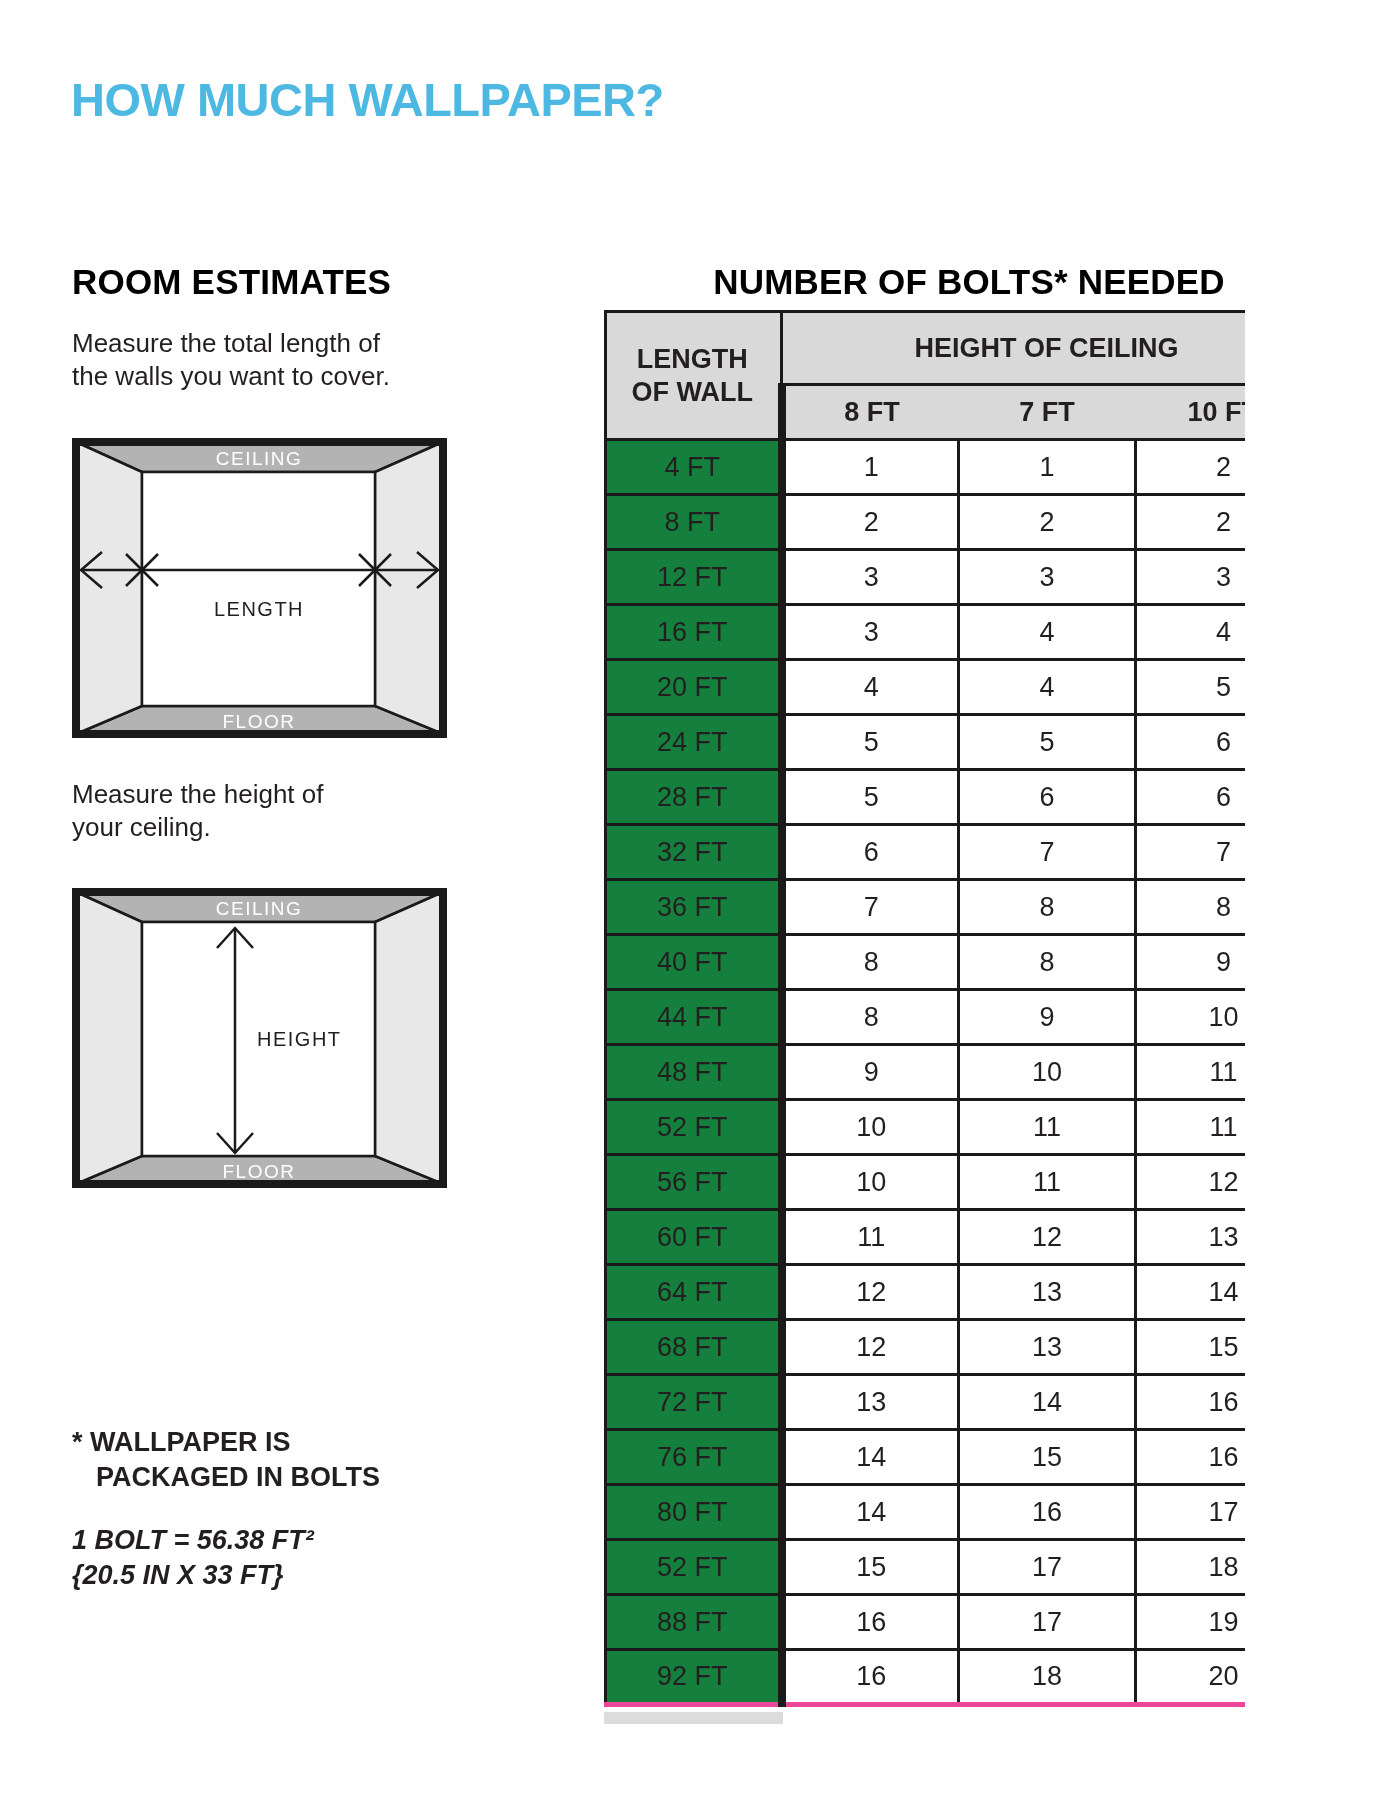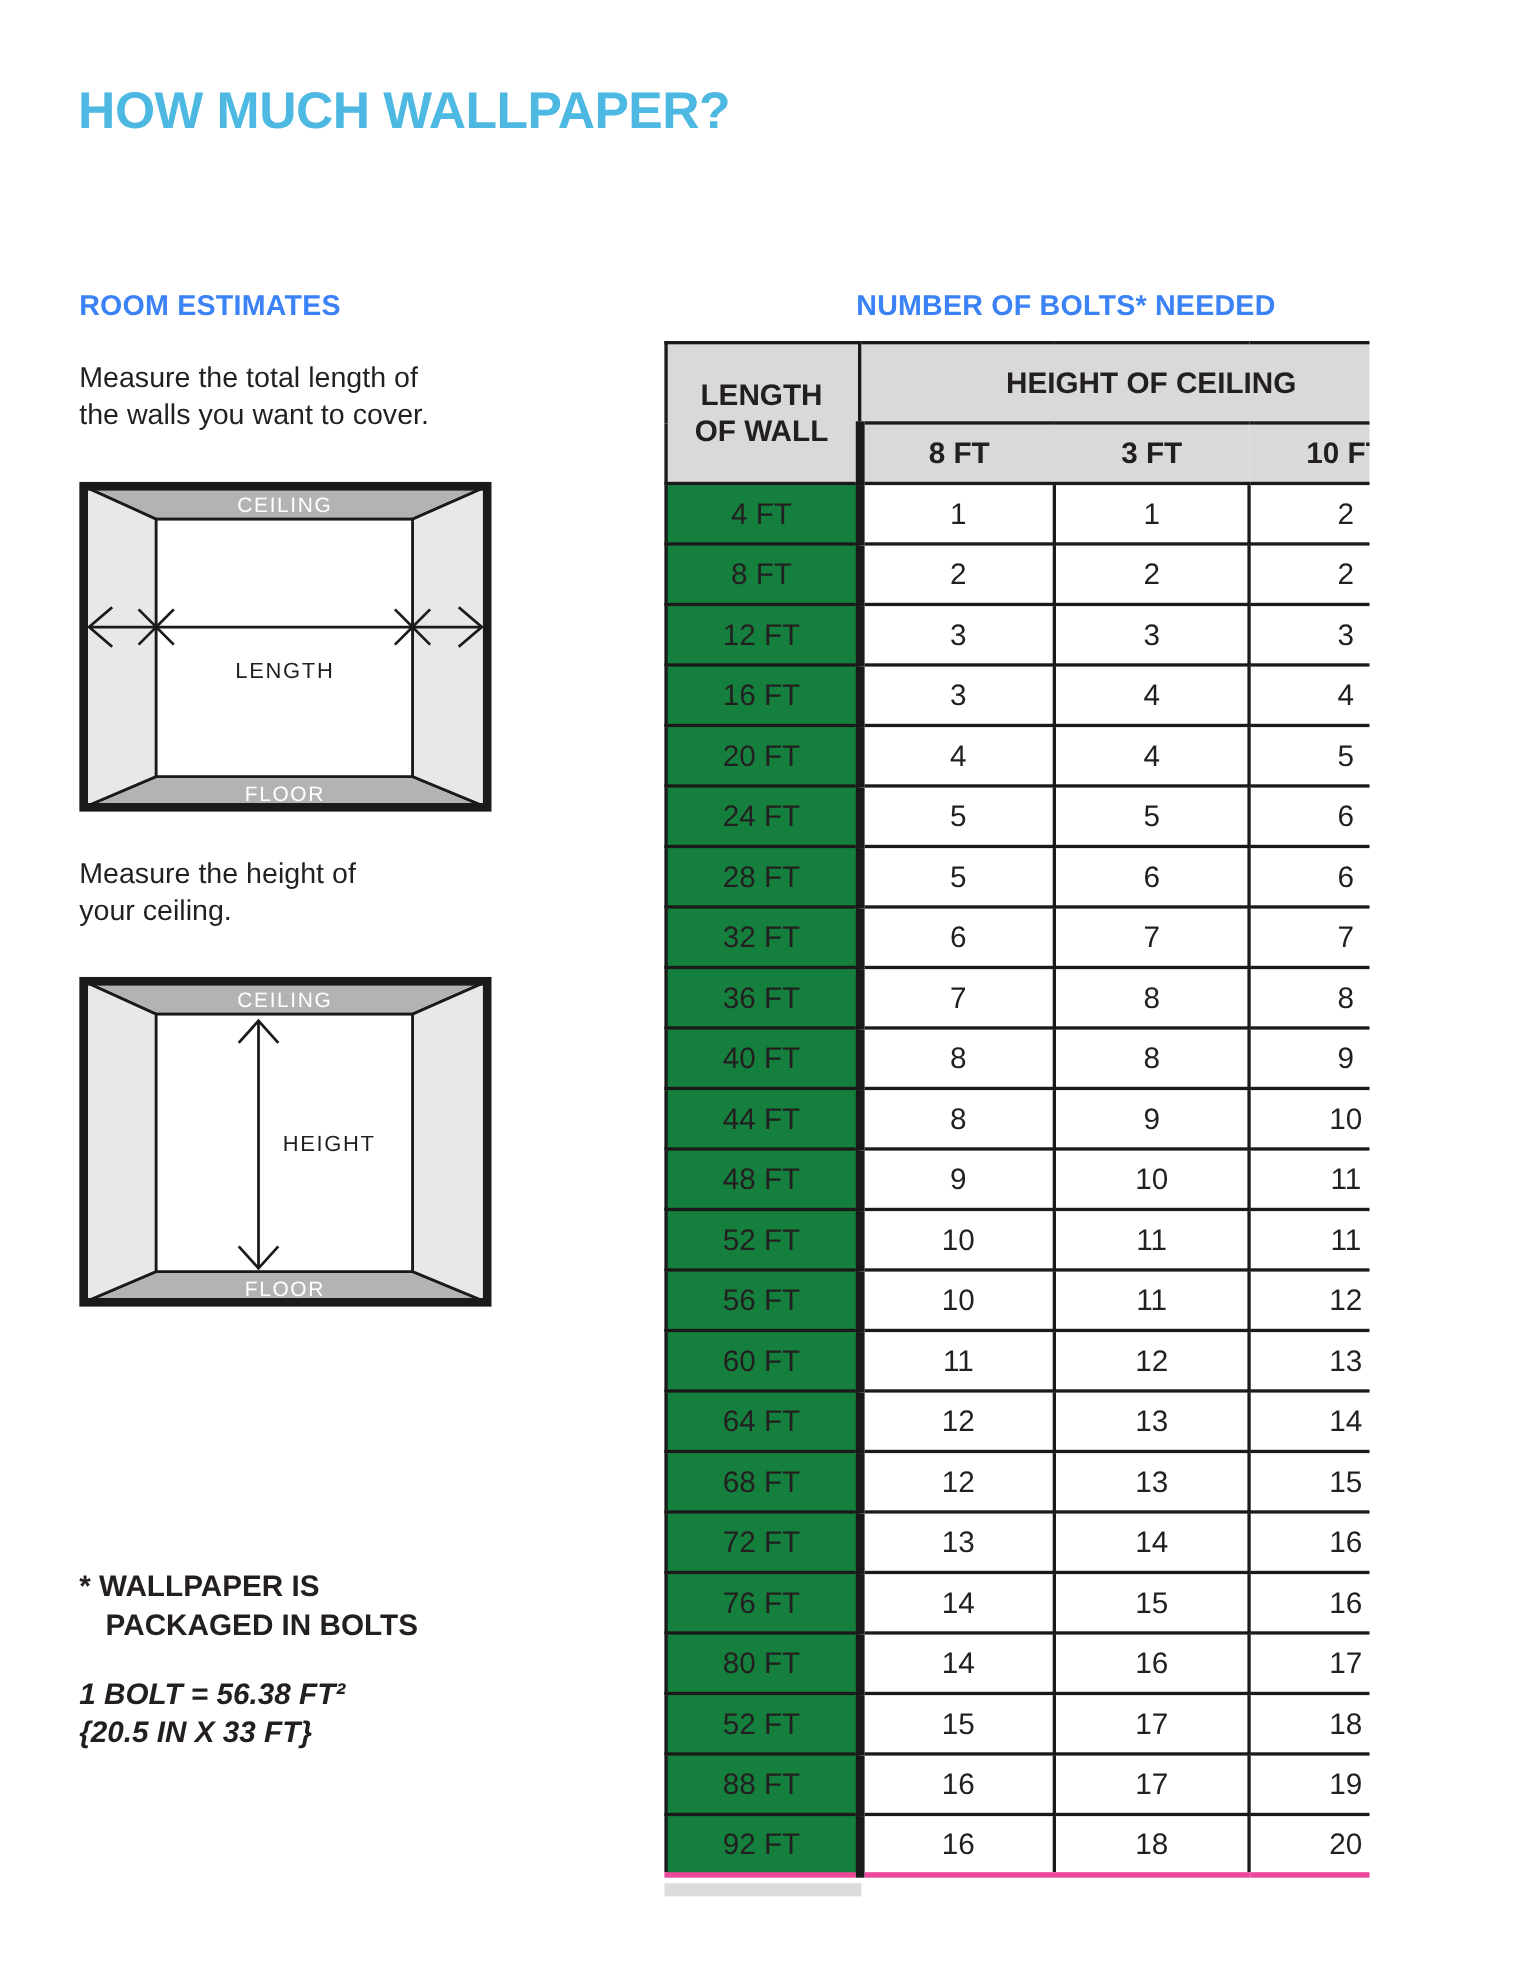--- a/index.html
+++ b/index.html
@@ -16,23 +16,23 @@
   .title {
     position: absolute;
     left: 71px;
     top: 72px;
     font-size: 47px;
     font-weight: 700;
     letter-spacing: -0.5px;
     color: #4db8e2;
   }
   .cyan-heading {
-    font-size: 26px;
-    font-weight: 700;
-    color: #3b82f6;
+    font-size: 35px;
+    font-weight: 700;
+    color: #000000;
     letter-spacing: 0.2px;
   }
   .room-estimates { position: absolute; left: 72px; top: 262px; }
   .table-heading {
     position: absolute;
     left: 616px;
     top: 262px;
     width: 706px;
     text-align: center;
   }
@@ -211,21 +211,21 @@
         <col style="width:176px">
     </colgroup>
     <thead>
       <tr class="h1">
         <td class="lenwall" rowspan="2">LENGTH
 OF WALL</td>
         <td class="grouphead" colspan="3">HEIGHT OF CEILING</td>
       </tr>
       <tr class="subhead">
         <td>8 FT</td>
-        <td>3 FT</td>
+        <td>7 FT</td>
         <td>10 FT</td>
       </tr>
     </thead>
     <tbody>
         <tr>
           <td class="rowlabel">4 FT</td>
           <td>1</td>
           <td>1</td>
           <td>2</td>
         </tr>

